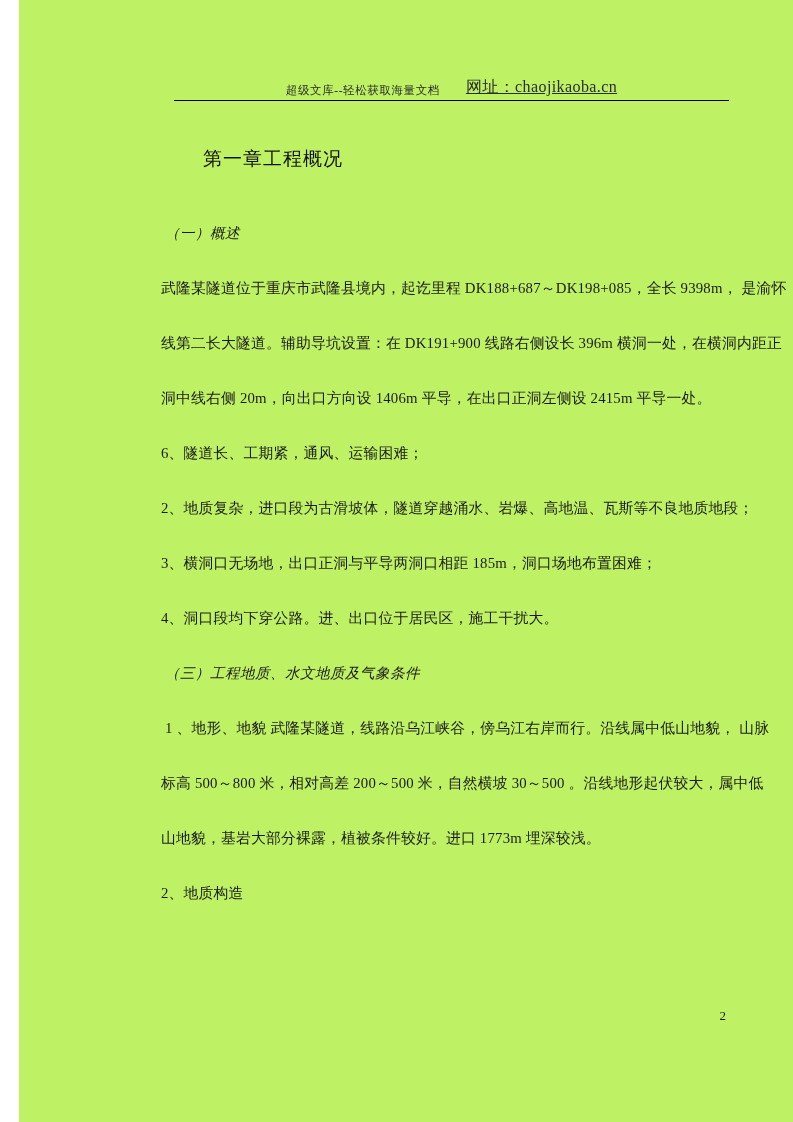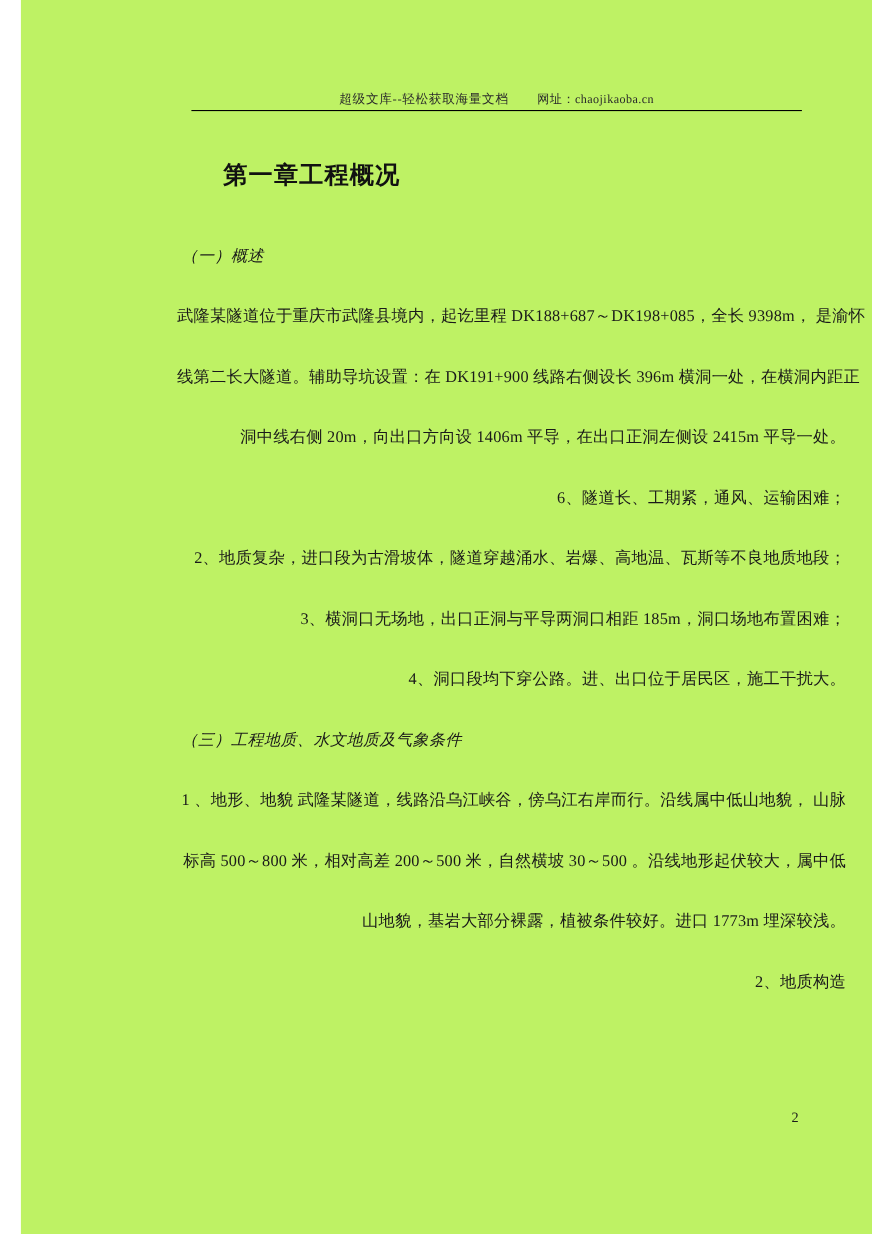--- a/index.html
+++ b/index.html
@@ -38,45 +38,46 @@
     white-space: nowrap;
   }
   .header-text {
     font-family: "Liberation Serif", "DejaVu Serif", serif;
     font-size: 11.5px;
     letter-spacing: 0.6px;
     color: #2b2b2b;
   }
   .header-url {
     font-family: "Liberation Serif", "DejaVu Serif", serif;
-    font-size: 11px;
+    font-size: 16px;
     letter-spacing: 0.4px;
     color: #2b2b2b;
+    text-decoration: underline;
   }
   .header-rule {
     position: absolute;
     left: 0;
     top: 26px;
     width: 555px;
     height: 0;
     border-top: 1.6px solid #000000;
   }
 
   
   .content {
     position: absolute;
     left: 140px;
     top: 128px;
     width: 610px;
   }
 
   .chapter-title {
     font-family: "Liberation Serif", "DejaVu Serif", serif;
-    font-size: 22px;
-    font-weight: bold;
+    font-size: 19px;
+    font-weight: normal;
     letter-spacing: 1px;
     color: #111111;
     margin: 0 0 0 44px;
     padding-top: 14px;
     line-height: 34px;
   }
 
   .section-head {
     font-size: 14.5px;
     letter-spacing: 0.5px;
@@ -90,21 +91,21 @@
 
   .para {
     font-size: 14.8px;
     line-height: 55px;
     margin: 0;
     color: #1a1a1a;
     white-space: nowrap;
     letter-spacing: 0.2px;
   }
   .para.indent-sm { padding-left: 6px; }
-  .para.indent-xs { padding-left: 2px; text-align: right; }
+  .para.indent-xs { padding-left: 2px; }
 
   .spacer-top { height: 30px; }
 
   
   .page-number {
     position: absolute;
     right: 86px;
     top: 1008px;
     font-family: "Liberation Serif", "DejaVu Serif", serif;
     font-size: 13px;

